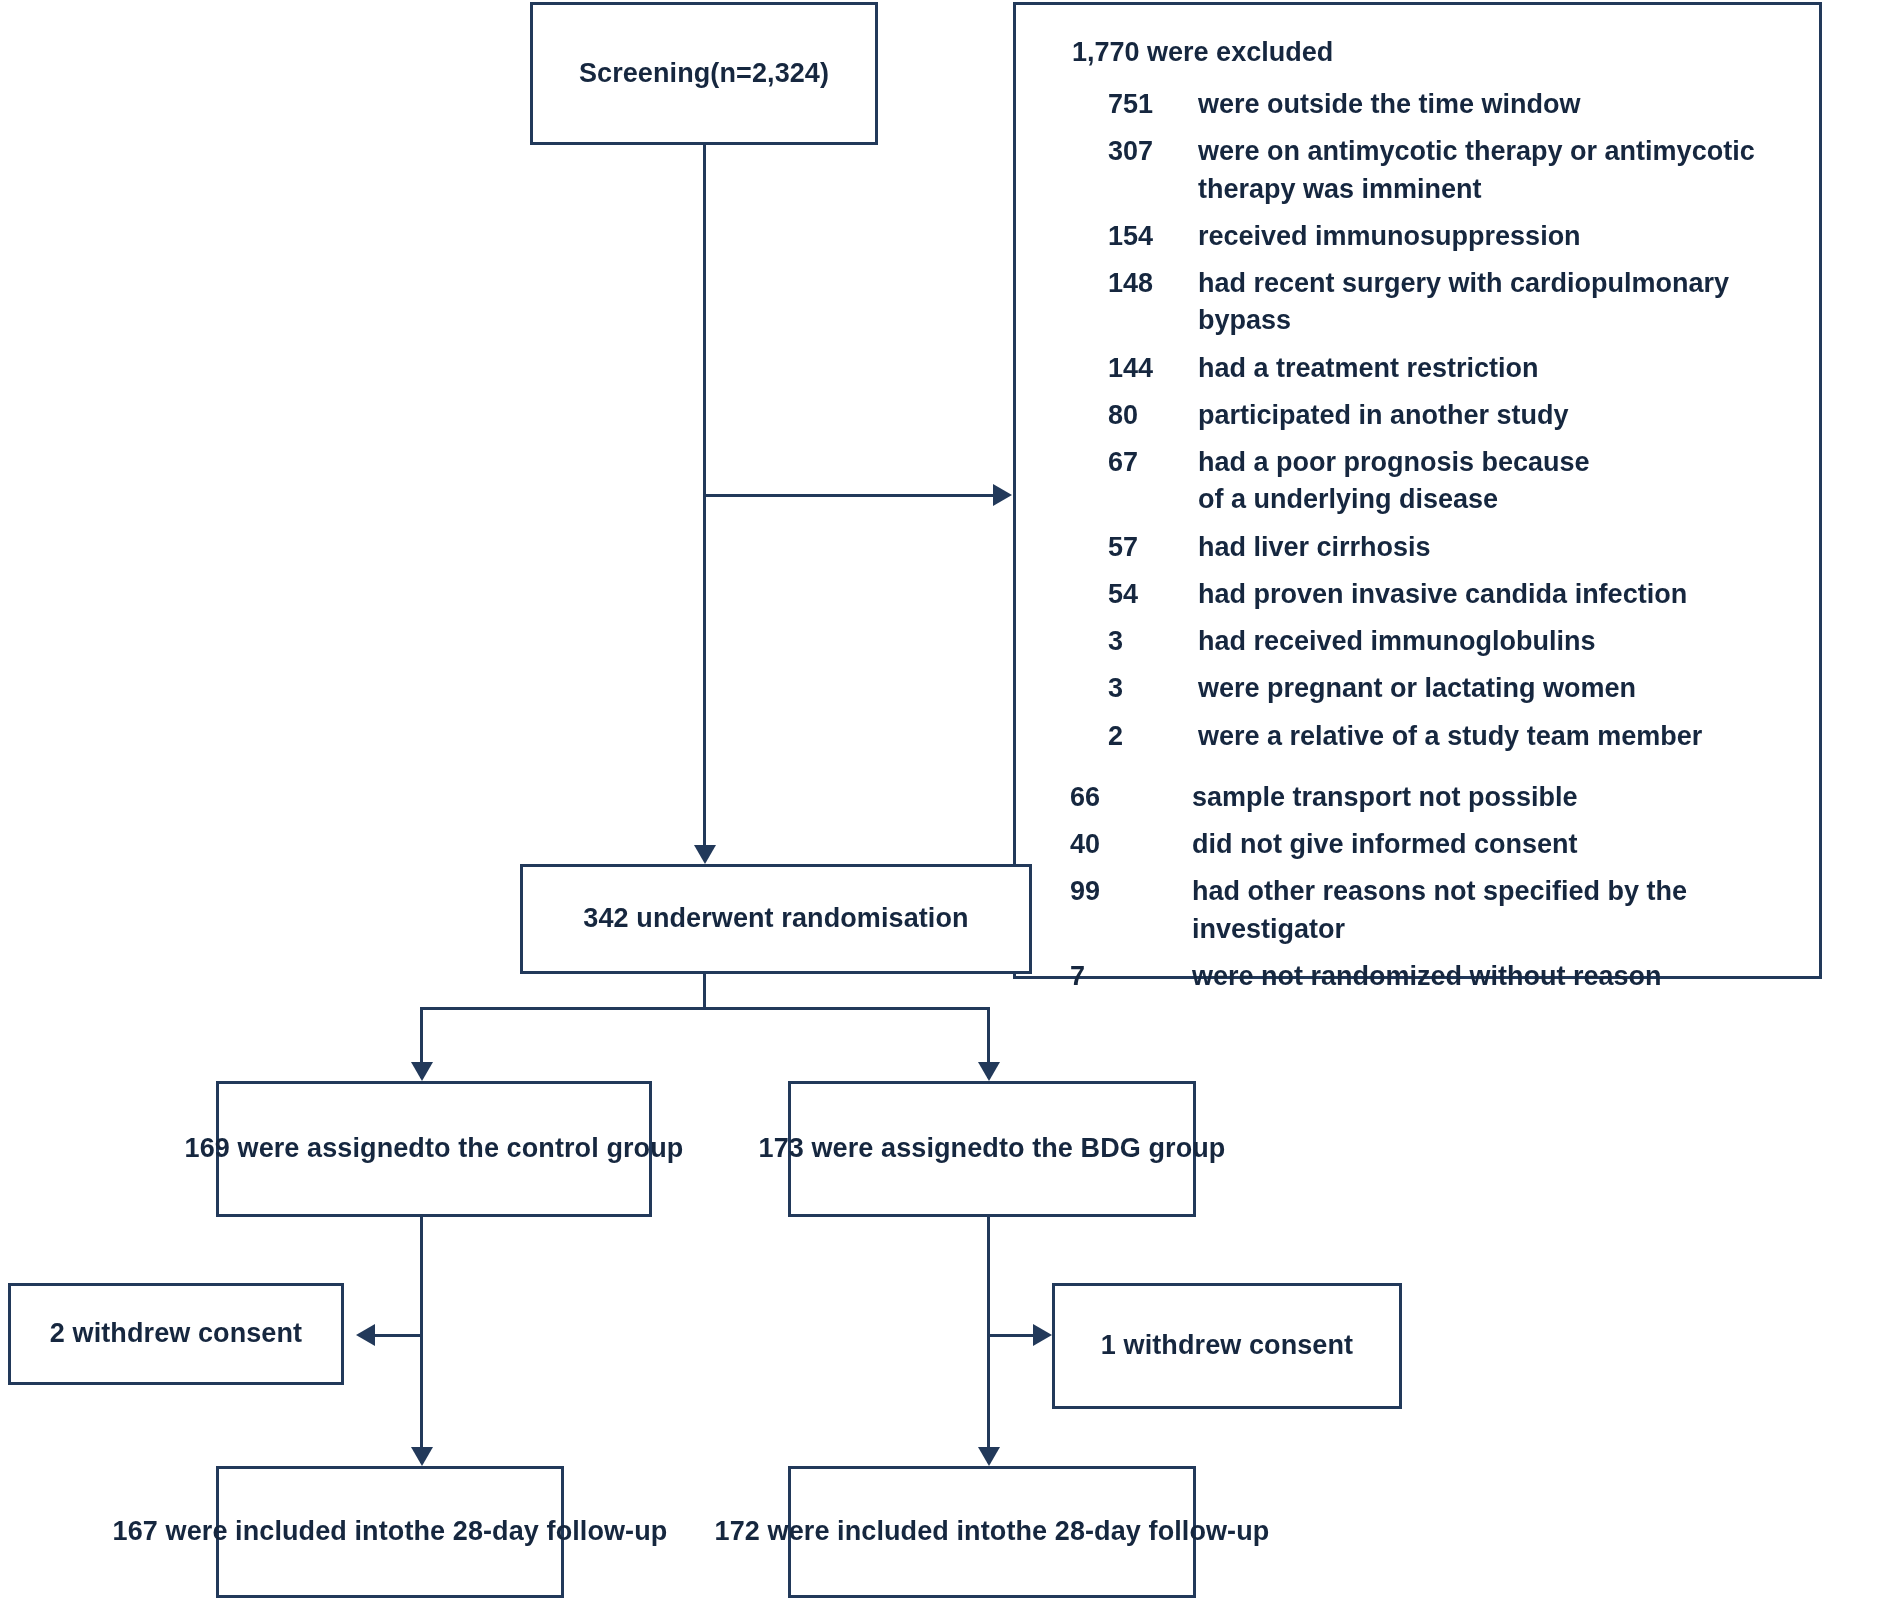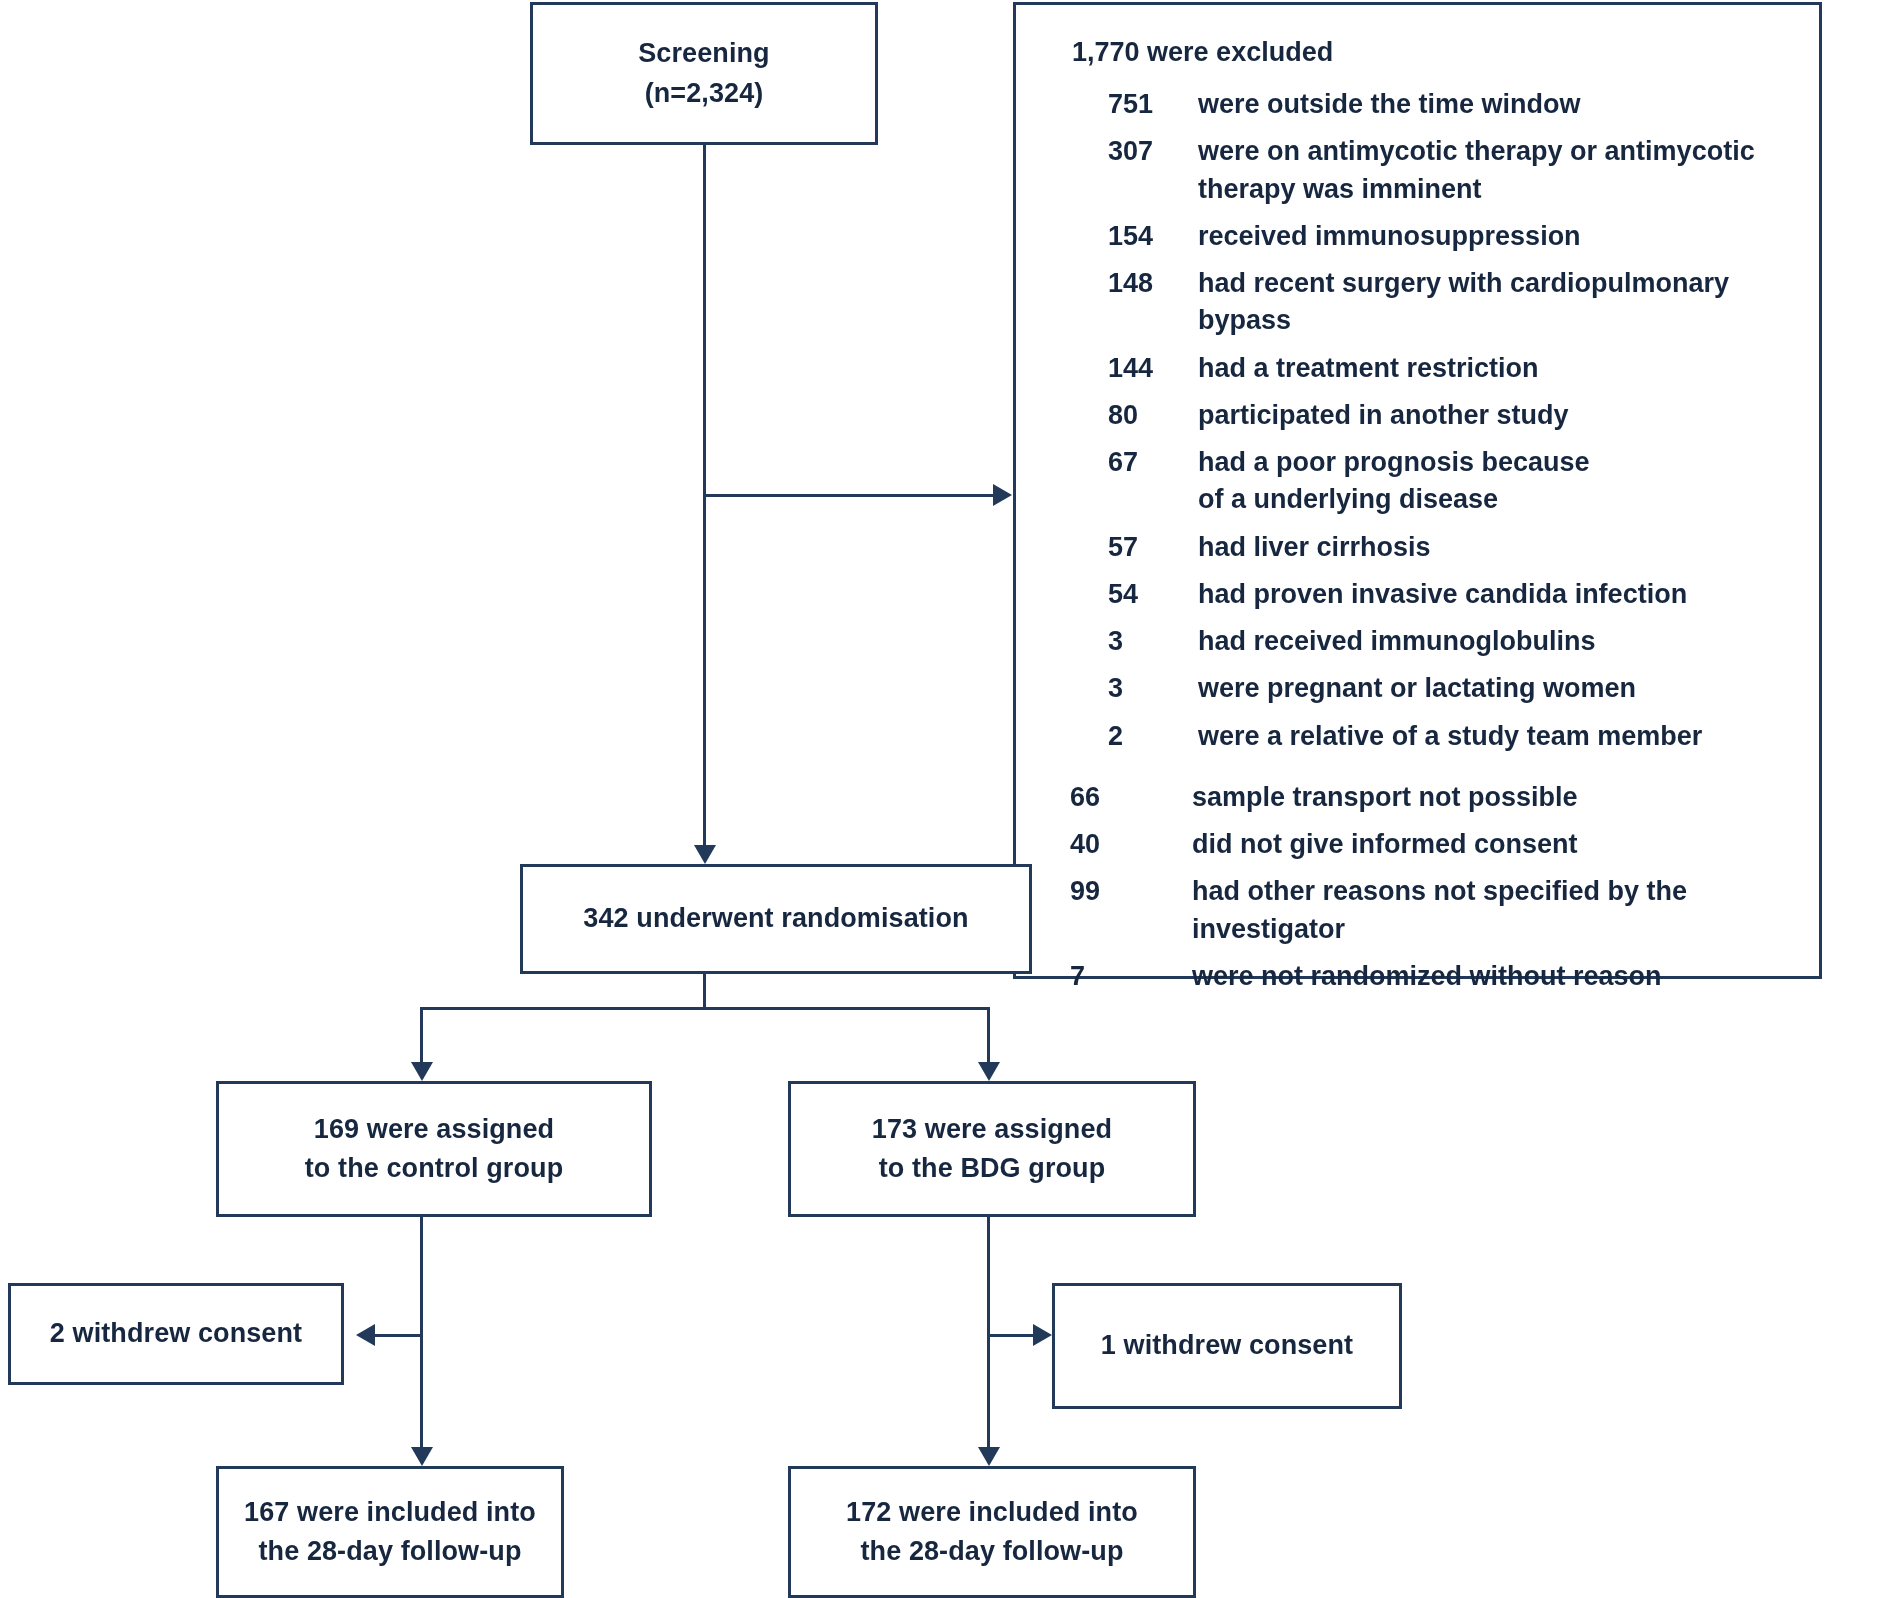--- a/index.html
+++ b/index.html
@@ -20,21 +20,20 @@
     position: absolute;
     box-sizing: border-box;
     border: 3px solid #1d3category;
     background: #ffffff;
   }
   .box {
     border: 3px solid #22395a;
   }
   .box-center {
     display: flex;
-    flex-direction: column;
     align-items: center;
     justify-content: center;
     text-align: right;
   }
   .box-line {
     font-size: 27px;
     font-weight: bold;
     line-height: 1.45;
     letter-spacing: 0.1px;
     white-space: nowrap;

